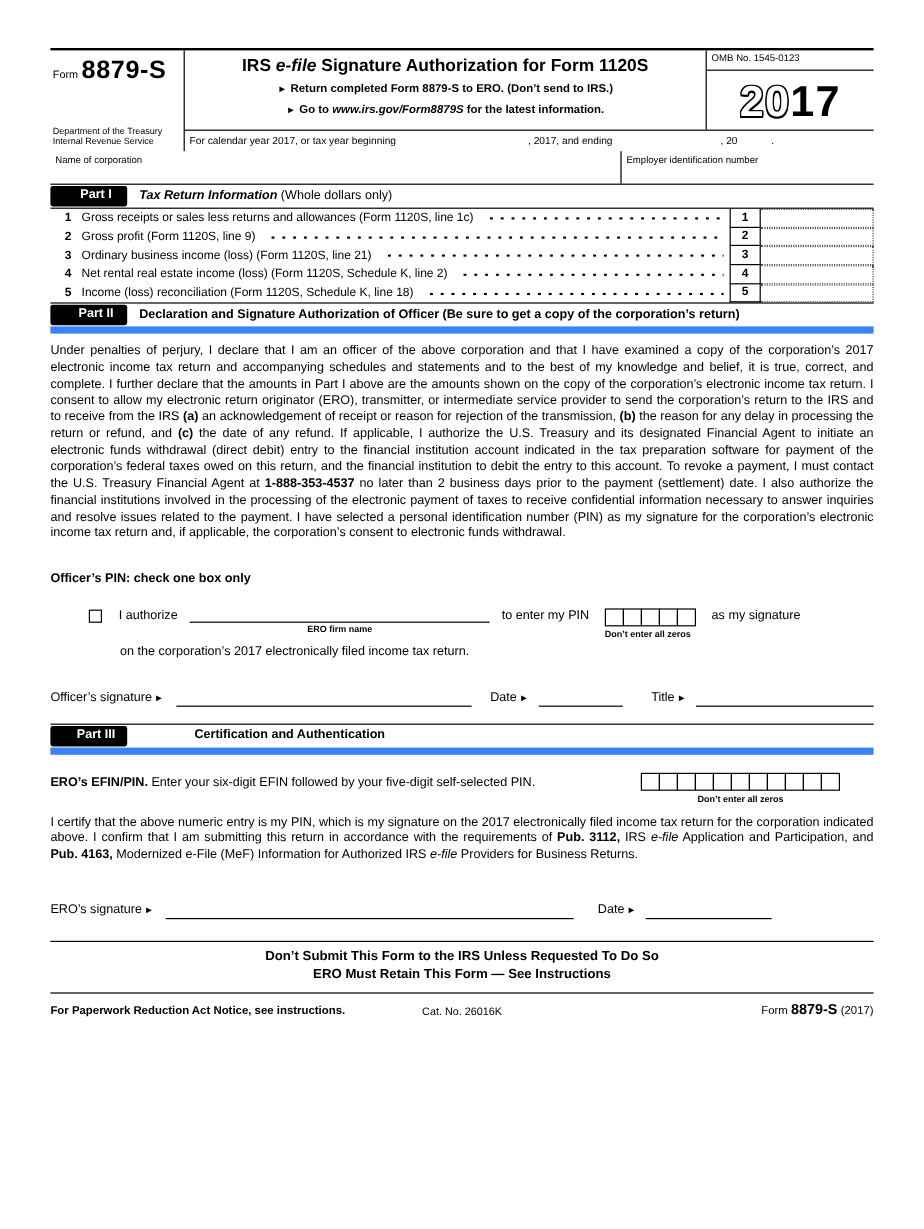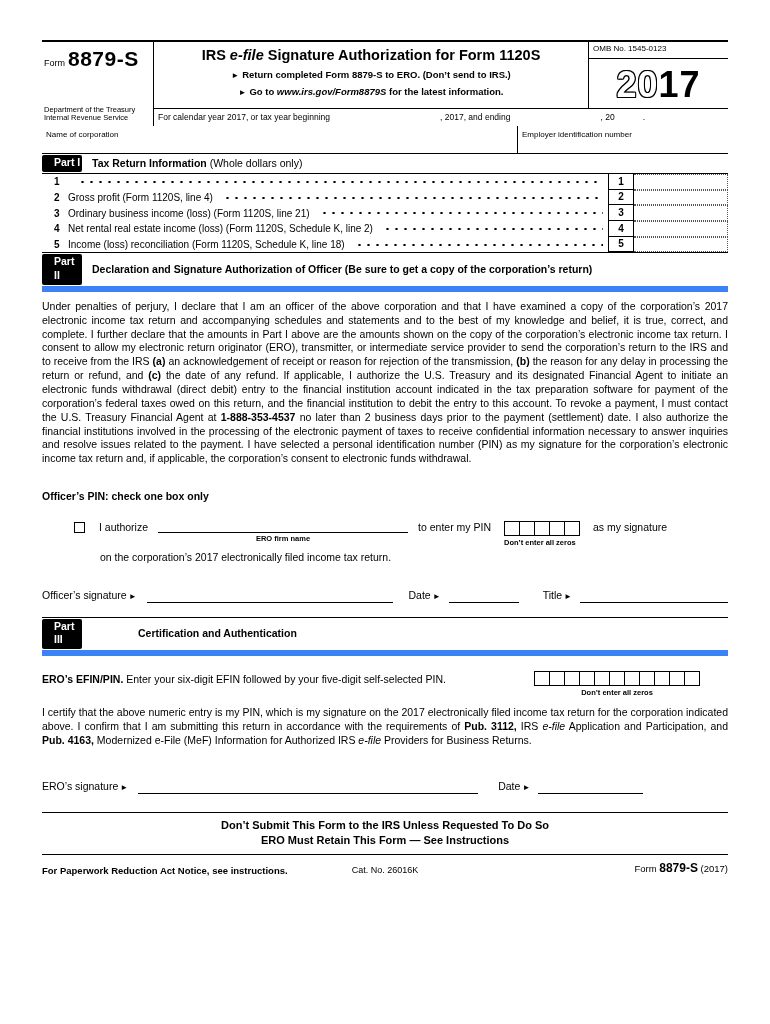--- a/index.html
+++ b/index.html
@@ -40,21 +40,21 @@
   
   .name-row { display:flex; border-top:0; }
   .name-cell { flex:1; border-right:1px solid #000; height:27px; padding:1px 4px; }
   .ein-cell { width:210px; height:27px; padding:1px 4px; }
   .cell-label { font-size:8px; }
 
   
   .part-bar { display:flex; align-items:center; border-top:1px solid #000; border-bottom:1px solid #000; padding:1px 0; }
   .part-bar.thick { border-bottom:6px solid #3b82f6; }
   .part-label { background:#000; color:#fff; font-weight:bold; font-size:10.5px;
-                width:40px; padding:1px 0 2px 12px; border-radius:2px; margin-right:10px; flex-shrink:0; }
+                width:64px; text-align:center; padding:1px 0 2px 12px; border-radius:2px; margin-right:10px; flex-shrink:0; }
   .part-title { font-size:10.5px; }
   .bold { font-weight:bold; }
 
   
   .p1-row { display:flex; align-items:center; height:15.6px; font-size:10px; }
   .p1-n { width:14px; margin-left:12px; font-weight:bold; flex-shrink:0; }
   .p1-text { white-space:nowrap; }
   .p1-leader { flex:1; align-self:stretch; margin:0 5px 0 8px;
     background-image:radial-gradient(circle, #000 1px, rgba(0,0,0,0) 1.3px);
     background-size:9px 10px; background-position:2px 55%; background-repeat:repeat-x; }
@@ -151,33 +151,34 @@
     <div class="name-cell">
       <span class="cell-label">Name of corporation</span>
     </div>
     <div class="ein-cell">
       <span class="cell-label">Employer identification number</span>
     </div>
   </div>
 
   <div class="part-bar">
     <span class="part-label">Part I</span>
-    <span class="part-title"><span style="font-weight: bold;">Tax Return Information </span><span>(Whole dollars only)</span></span>
+    <span class="part-title"><span style="font-weight: bold; font-style: italic;">Tax Return Information </span><span>(Whole dollars only)</span></span>
   </div>
 
   <div>
     <div class="p1-row">
       <span class="p1-n">1</span>
+      <span class="p1-text">Gross receipts or sales less returns and allowances (Form 1120S, line 1c)</span>
       <span class="p1-leader"></span>
       <span class="p1-numcol">1</span>
       <span class="p1-box"></span>
     </div>
     <div class="p1-row">
       <span class="p1-n">2</span>
-      <span class="p1-text">Gross profit (Form 1120S, line 4)</span>
+      <span class="p1-text">Gross profit (Form 1120S, line 9)</span>
       <span class="p1-leader"></span>
       <span class="p1-numcol">2</span>
       <span class="p1-box"></span>
     </div>
     <div class="p1-row">
       <span class="p1-n">3</span>
       <span class="p1-text">Ordinary business income (loss) (Form 1120S, line 21)</span>
       <span class="p1-leader"></span>
       <span class="p1-numcol">3</span>
       <span class="p1-box"></span>

